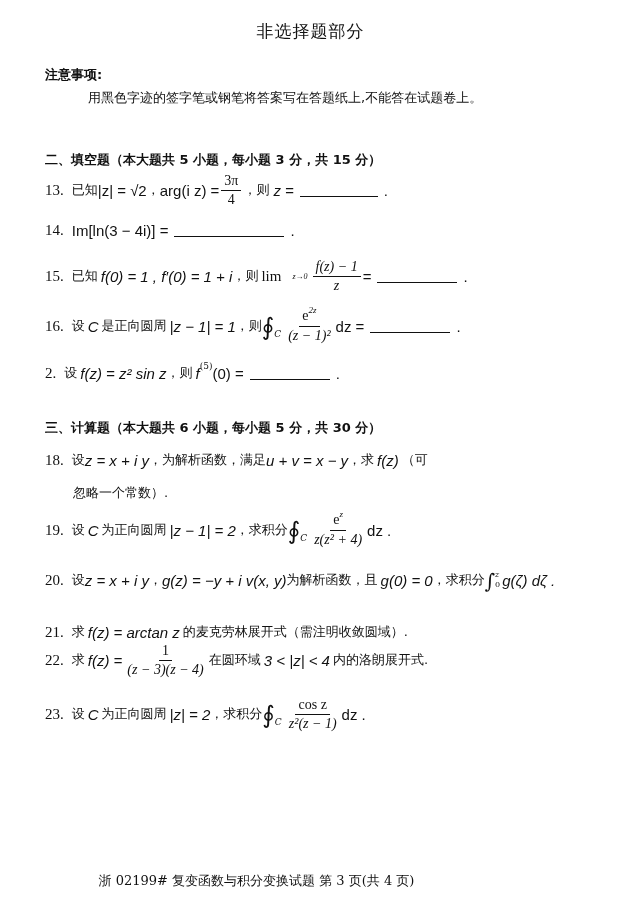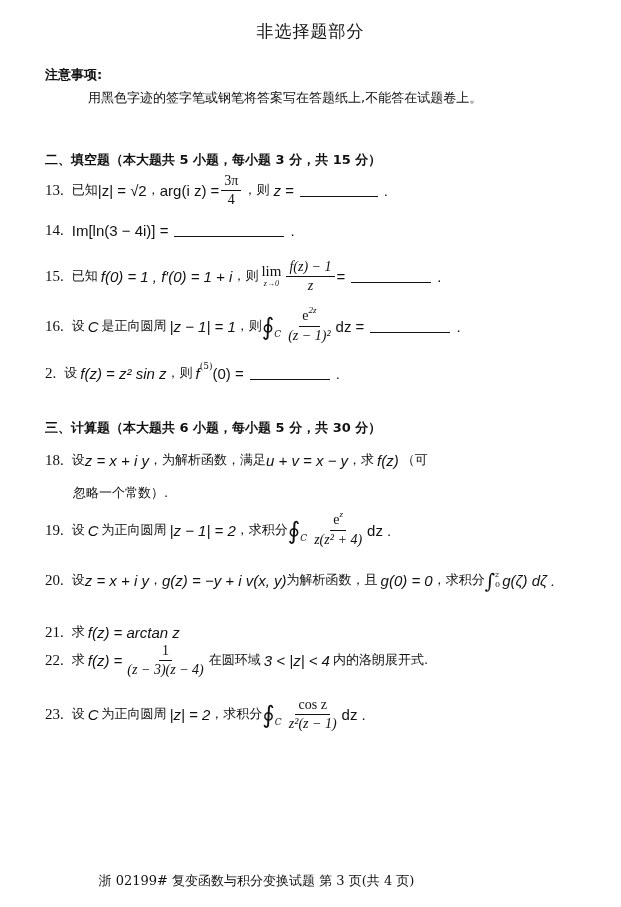--- a/index.html
+++ b/index.html
@@ -34,21 +34,21 @@
   .cn { font-family: "DejaVu Sans", "Liberation Sans", sans-serif; font-size: 13px; }
   .m { font-family: Liberation Sans, sans-serif; font-size: 15px; }
   .it { font-style: italic; }
   .frac { display: inline-flex; flex-direction: column; align-items: center; vertical-align: middle; margin: 0 2px; }
   .frac .num { padding: 0 3px 1px; border-bottom: 1px solid #111; font-family: "Liberation Serif", serif; font-size: 14px; line-height: 16px;}
   .frac .den { padding: 1px 3px 0; font-family: "Liberation Serif", serif; font-size: 14px; line-height: 16px;}
   .blank { display: inline-block; border-bottom: 1px solid #111; height: 1px; margin: 0 6px; position: relative; top: 6px; }
   .oint { font-family: "DejaVu Serif", serif; font-size: 24px; line-height: 1; position: relative; top: 1px; }
   .sub { font-size: 9px; font-style: italic; position: relative; top: 8px; margin-right: 2px; }
   .sup { font-size: 9px; position: relative; top: -7px; }
-  .lim { display: inline-flex; flex-direction: column; align-items: center; margin: 16px 3px; }
+  .lim { display: inline-flex; flex-direction: row; align-items: center; margin: 16px 3px; gap: 11px; }
   .lim .l { font-family: "Liberation Serif", serif; font-size: 15px; line-height: 15px; }
   .lim .s { font-family: "Liberation Serif", serif; font-size: 8px; font-style: italic; line-height: 9px; }
   .footer {
     left: 0; width: 513px; top: 872px; text-align: center;
     font-family: "DejaVu Serif", "Liberation Serif", serif; font-size: 13px;
   }
   .cont { left: 73px; font-family: "DejaVu Sans", "Liberation Sans", sans-serif; font-size: 13px; }
 </style>
 </head>
 <body>
@@ -176,20 +176,21 @@
     <span class="it">z</span>
     <span>0</span>
   </span>
   <span class="m it">g(ζ) dζ .</span>
 </div>
 
 <div class="abs q" style="top:621px; height:22px">
   <span class="qn">21.</span>
   <span class="cn">求</span>
   <span class="m it" style="margin:0 3px">f(z) = arctan z</span>
+  <span class="cn">的麦克劳林展开式（需注明收敛圆域）.</span>
 </div>
 
 <div class="abs q" style="top:640px; height:40px">
   <span class="qn">22.</span>
   <span class="cn">求</span>
   <span class="m it" style="margin-left:3px">f(z) =</span>
   <span class="frac">
     <span class="num">1</span>
     <span class="den it">(z − 3)(z − 4)</span>
   </span>

